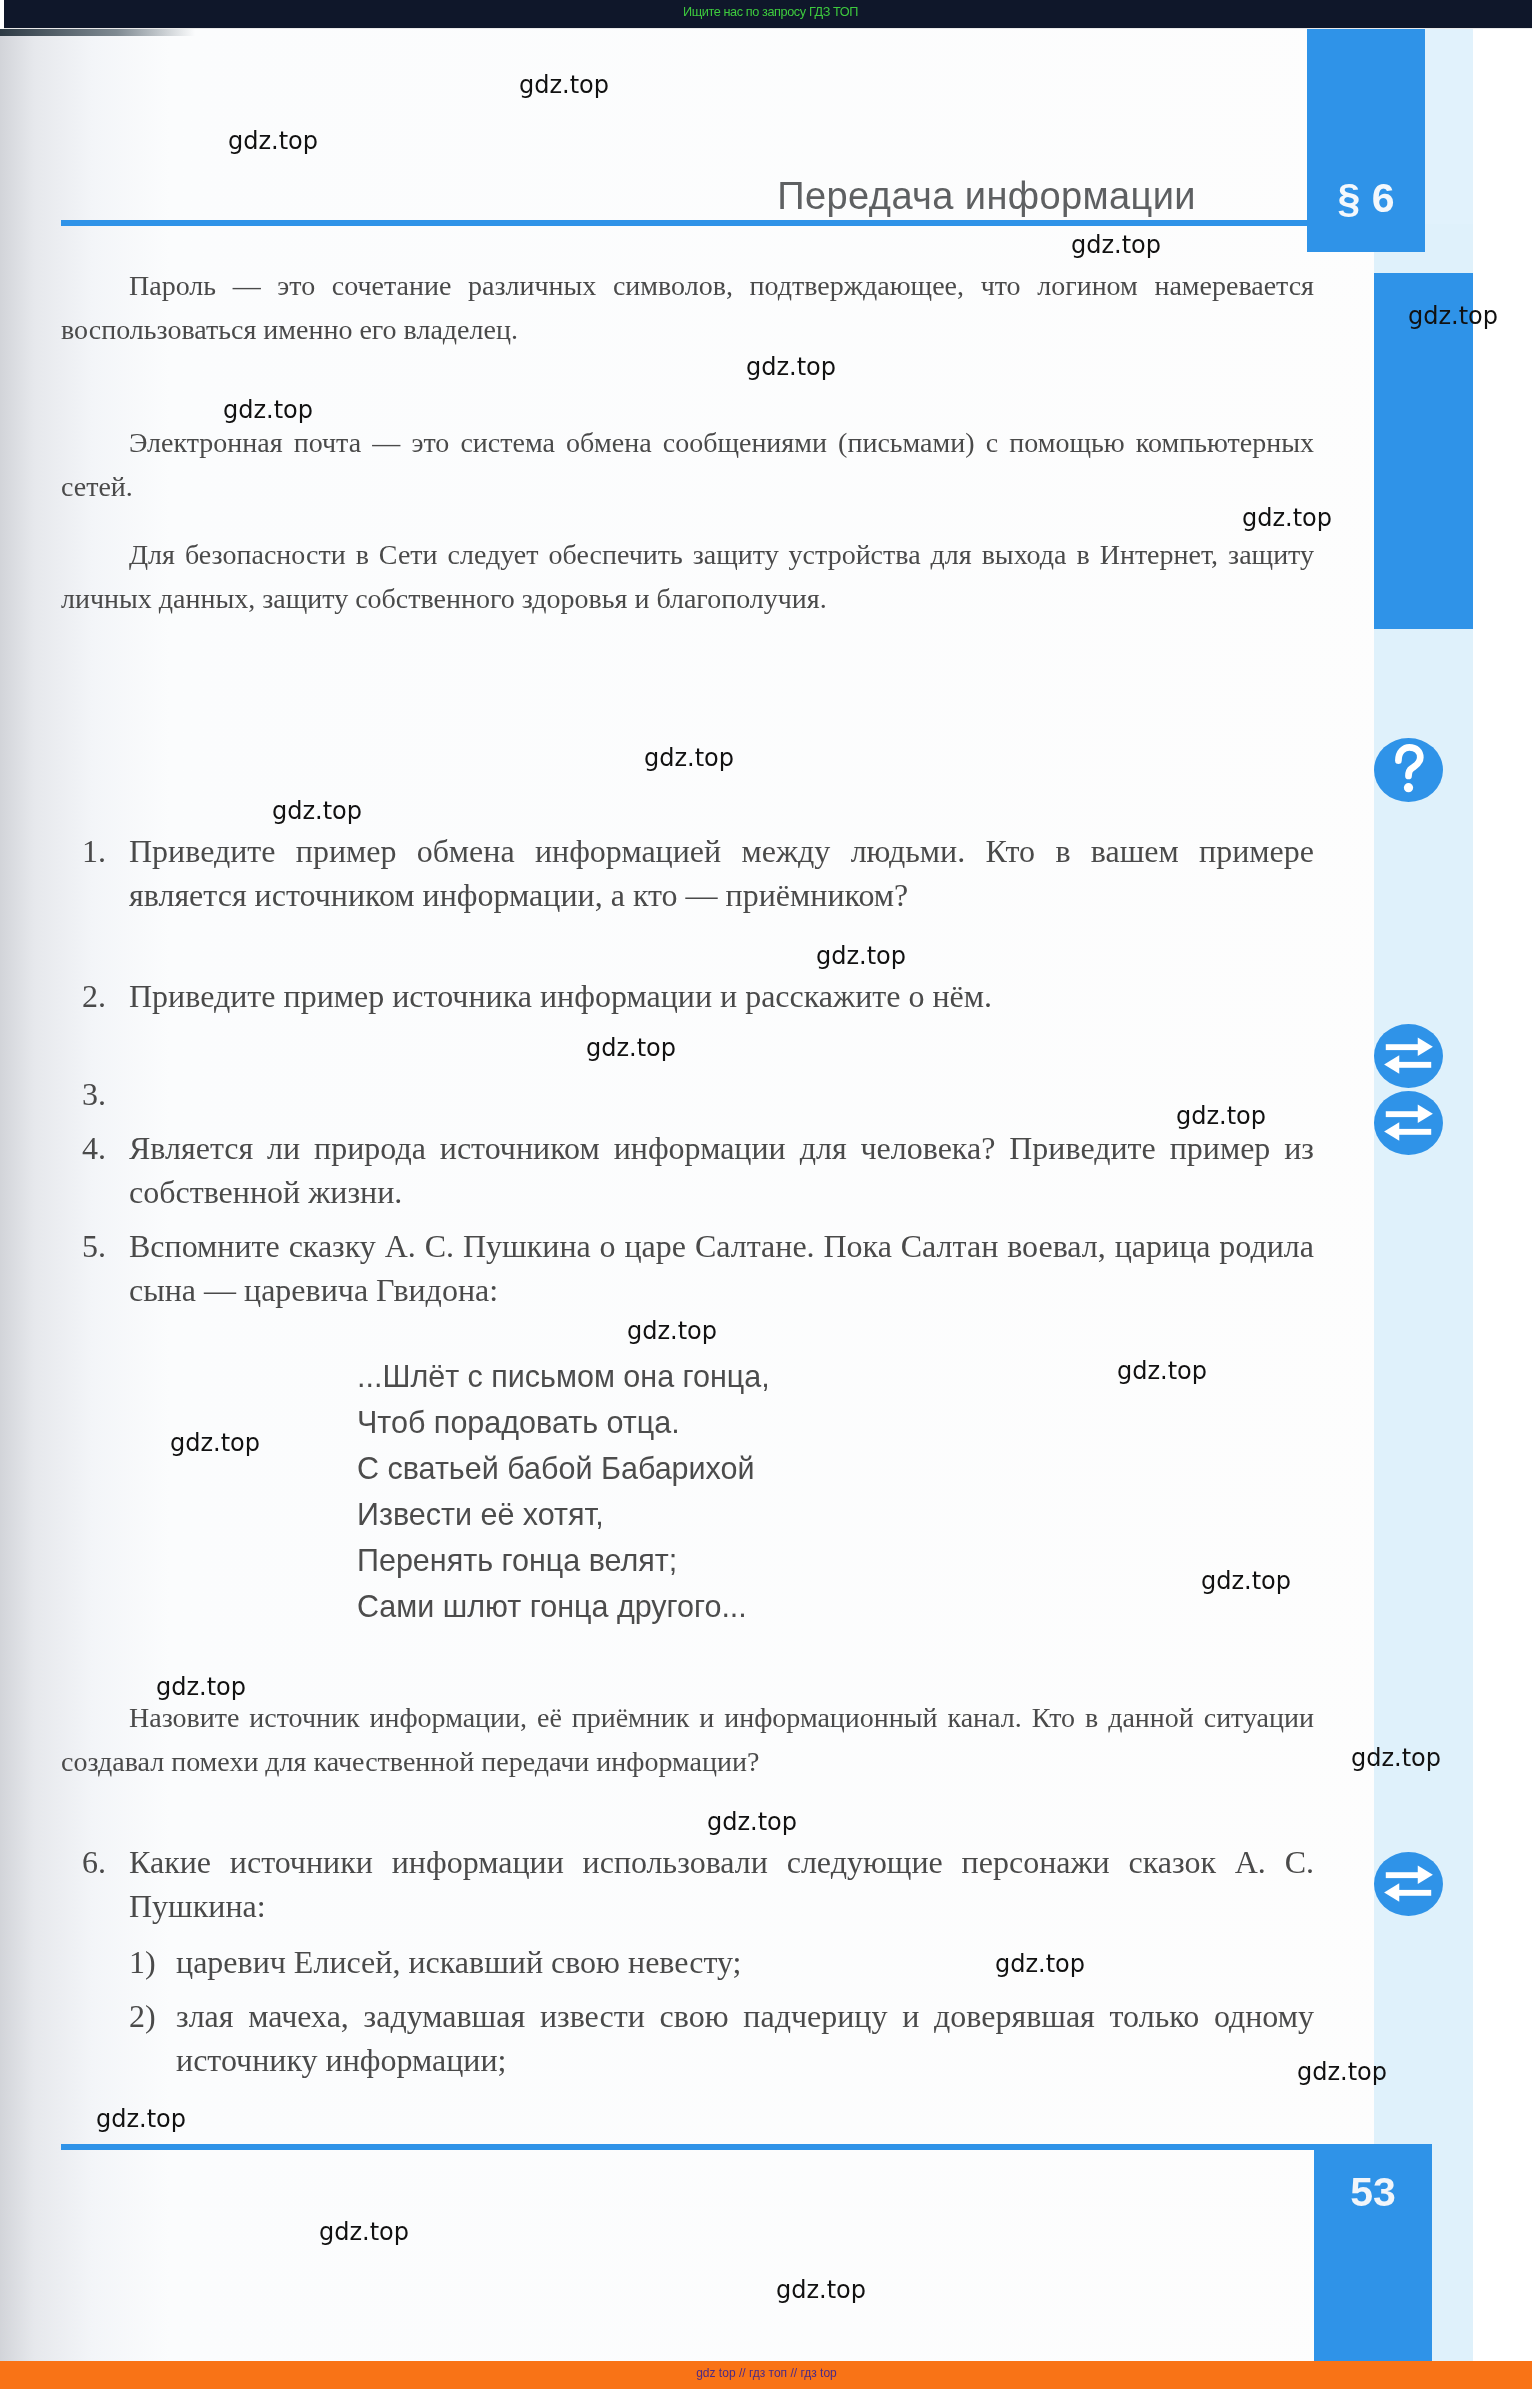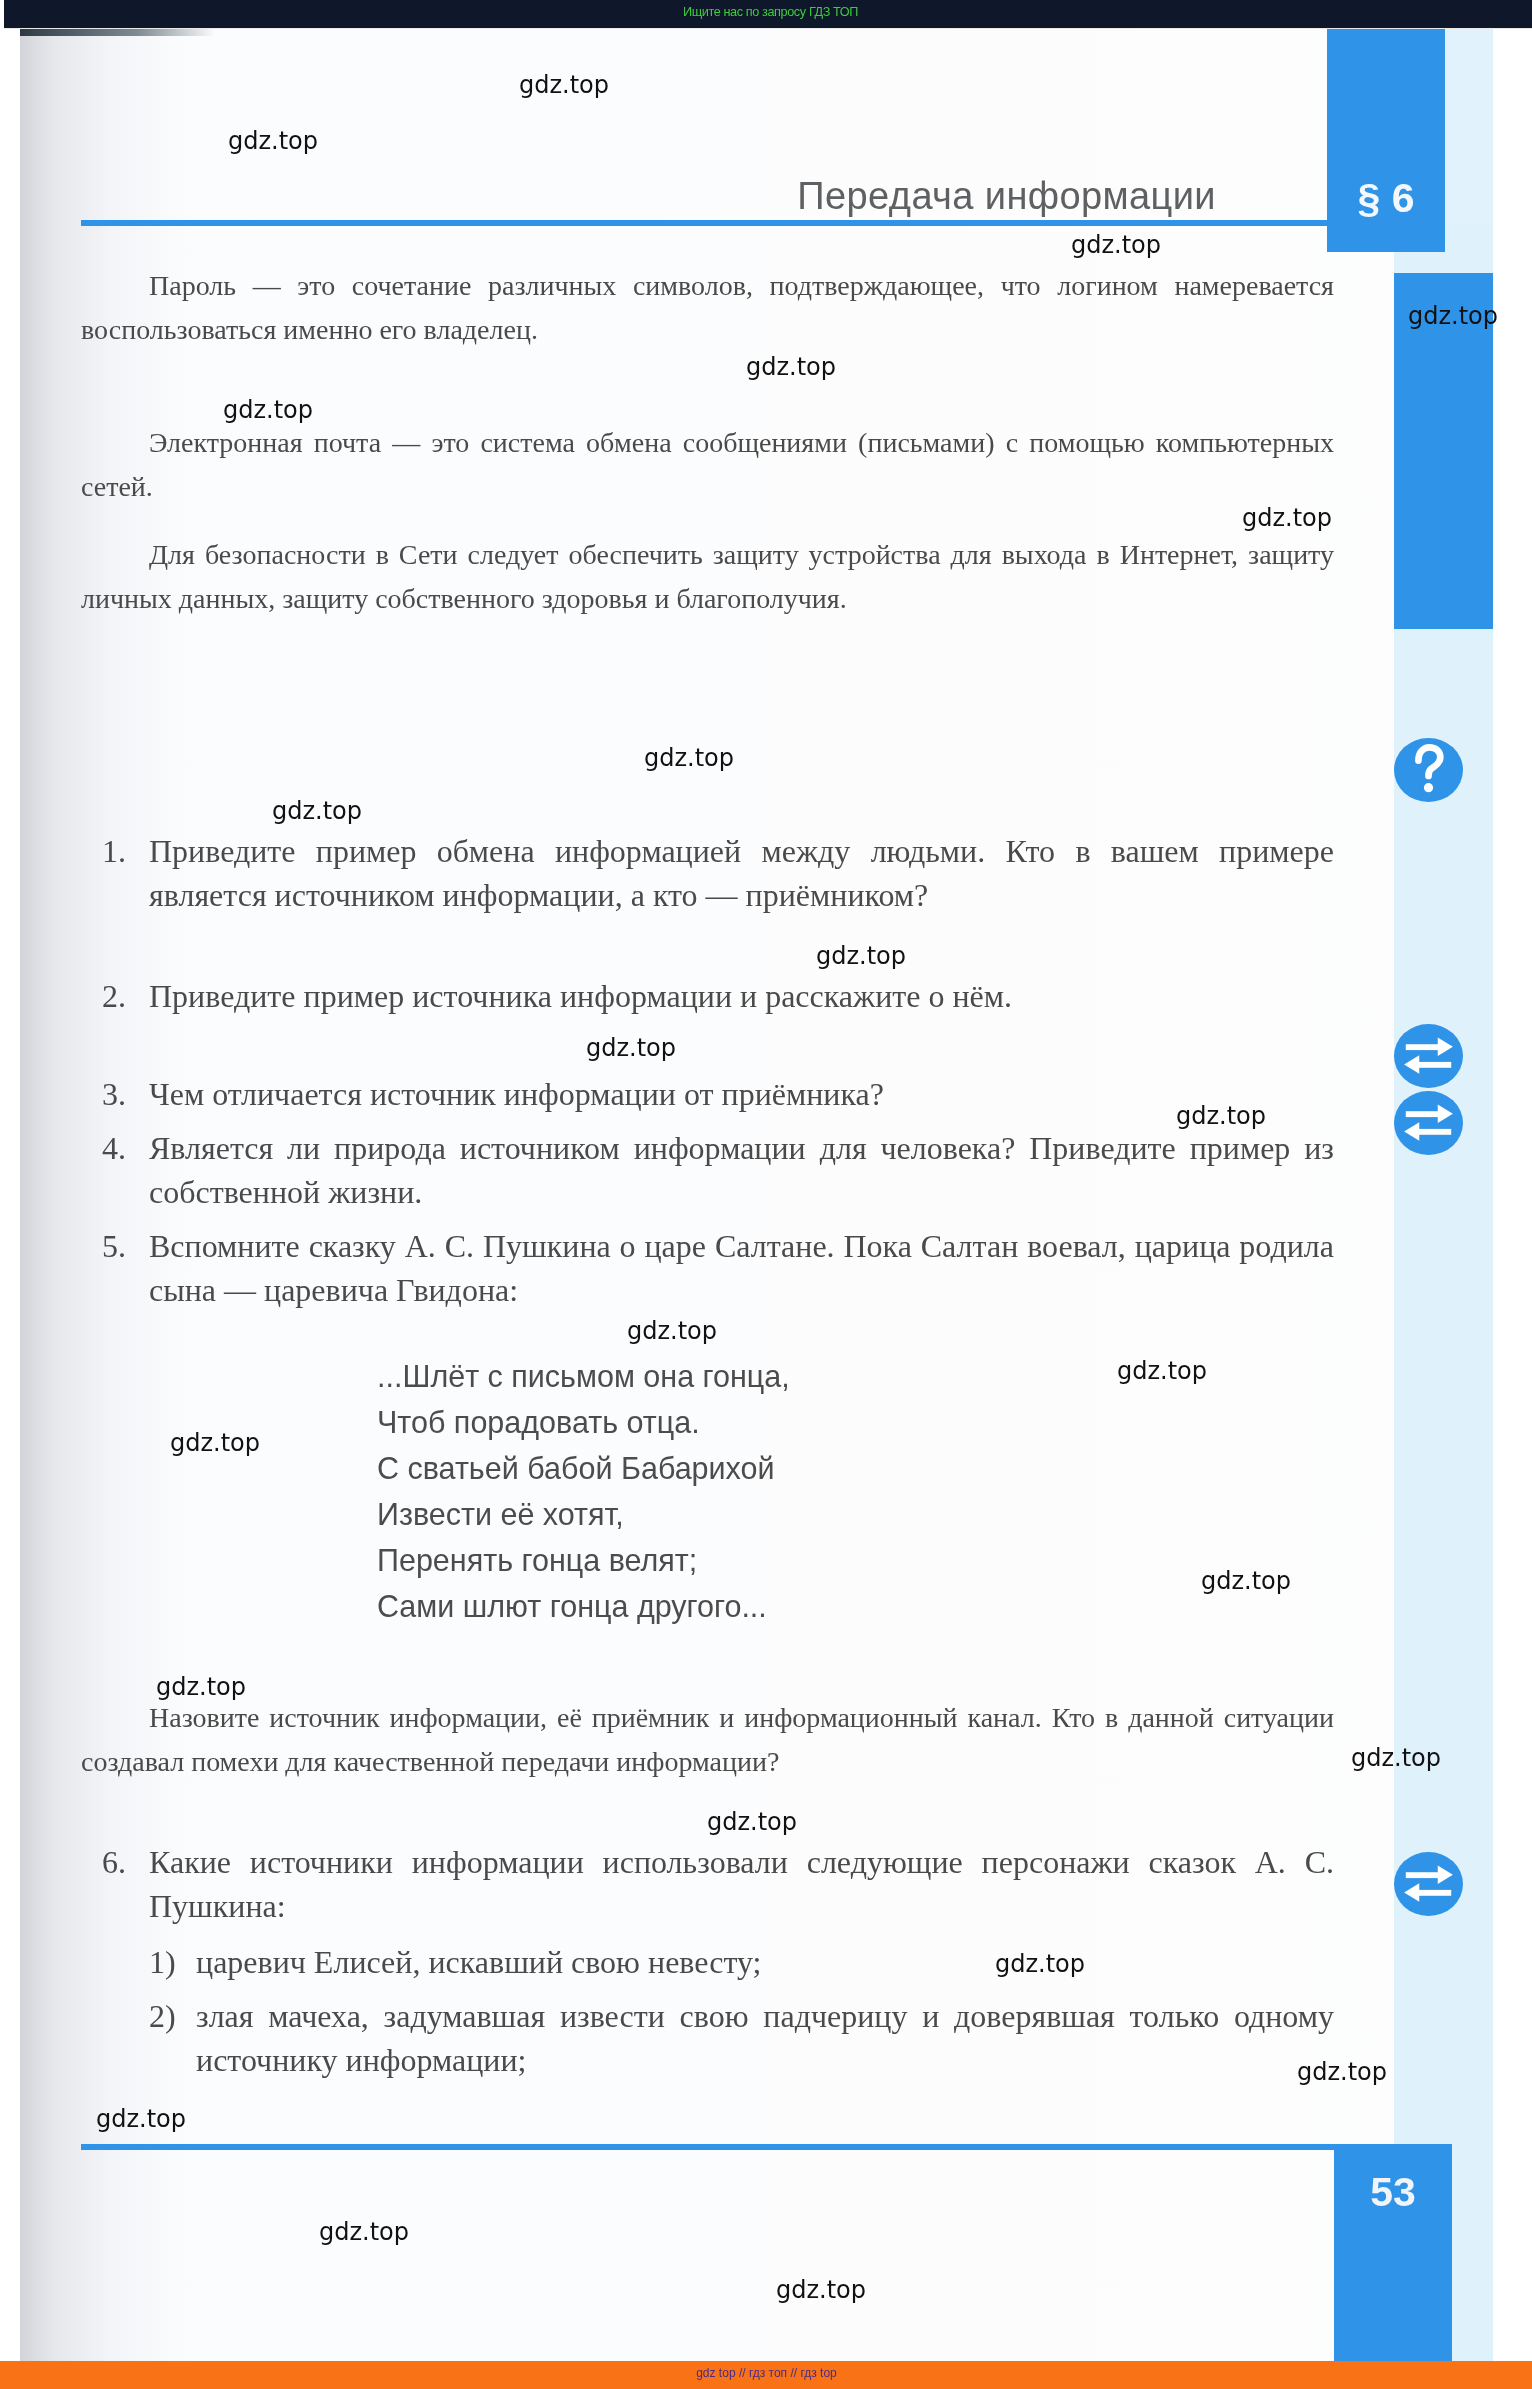--- a/index.html
+++ b/index.html
@@ -1,19 +1,19 @@
 <!DOCTYPE html>
 <html style="font-size:13.5px"><head>
 <meta charset="utf-8">
 <style>
   html, body { margin:0; padding:0; }
   body { width:1533px; height:2389px; position:relative; overflow:hidden; background:#ffffff; font-family:"Liberation Serif", serif; }
   .topbar { position:absolute; left:4px; top:0; width:1533px; height:28px; background:#0f172a; border-bottom:0.8px solid #e9e9e9; }
   .topbar-text { position:absolute; left:0; width:1533px; top:5.1px; text-align:center; font-family:"Liberation Sans", sans-serif; font-size:12.7px; color:#3ecb3e; letter-spacing:-0.4px; }
-  .page { position:absolute; left:0; top:29px; width:1473px; height:2333px; background:linear-gradient(90deg,#d2d4d9 0px,#e6e8ec 34px,#f3f5f8 93px,#fbfcfd 169px,#fdfdfd 100%); overflow:hidden;margin-left:20px; }
+  .page { position:absolute; left:0; top:29px; width:1473px; height:2333px; background:linear-gradient(90deg,#d2d4d9 0px,#e6e8ec 34px,#f3f5f8 93px,#fbfcfd 169px,#fdfdfd 100%); overflow:hidden; }
   .page-edge { position:absolute; left:0; top:0; width:195px; height:6.8px; background:linear-gradient(90deg,#2d3a44,#7f8a92 60%,rgba(255,255,255,0)); }
   .band-right-top { position:absolute; left:1425px; top:0; width:107px; height:254px; background:#e1f2fc; }
   .band-right { position:absolute; left:1374px; top:195px; width:159px; height:2138px; background:#dff1fb; }
   .tab-blue { position:absolute; left:1374px; top:244px; width:159px; height:356px; background:#2f93e8; }
   .rule { position:absolute; height:6px; background:#2f93e8; }
   .header-title { position:absolute; right:277px; top:146px; font-family:"Liberation Sans", sans-serif; font-size:38px; color:#5e6062; white-space:nowrap; letter-spacing:0.4px; }
   .para-box { position:absolute; left:1307px; top:-0.8px; width:118px; height:224px; background:#2f93e8; }
   .para-label { position:absolute; left:0; width:118px; top:147px; text-align:center; font-family:"Liberation Sans", sans-serif; font-weight:bold; font-size:41px; color:#f4f8fc; }
   .text { position:absolute; left:61px; width:1253px; font-size:28px; line-height:44px; color:#4a4a4a; text-align:justify; text-align-last:left; }
   .text.indent { text-indent:68px; }
@@ -60,21 +60,20 @@
   <div class="q" style="top:800px;">
     <span class="qnum">1.</span>
     <span>Приведите пример обмена информацией между людьми. Кто в вашем примере является источником информации, а кто — приёмником?</span>
   </div>
   <div class="q" style="top:945px;">
     <span class="qnum">2.</span>
     <span>Приведите пример источника информации и расскажите о нём.</span>
   </div>
   <div class="q" style="top:1043px;">
     <span class="qnum">3.</span>
-    <span>Чем отличается источник информации от приёмника?</span>
   </div>
   <div class="q" style="top:1097px;">
     <span class="qnum">4.</span>
     <span>Является ли природа источником информации для челове­ка? Приведите пример из собственной жизни.</span>
   </div>
   <div class="q" style="top:1195px;">
     <span class="qnum">5.</span>
     <span>Вспомните сказку А. С. Пушкина о царе Салтане. Пока Сал­тан воевал, царица родила сына — царевича Гвидона:</span>
   </div>
 

